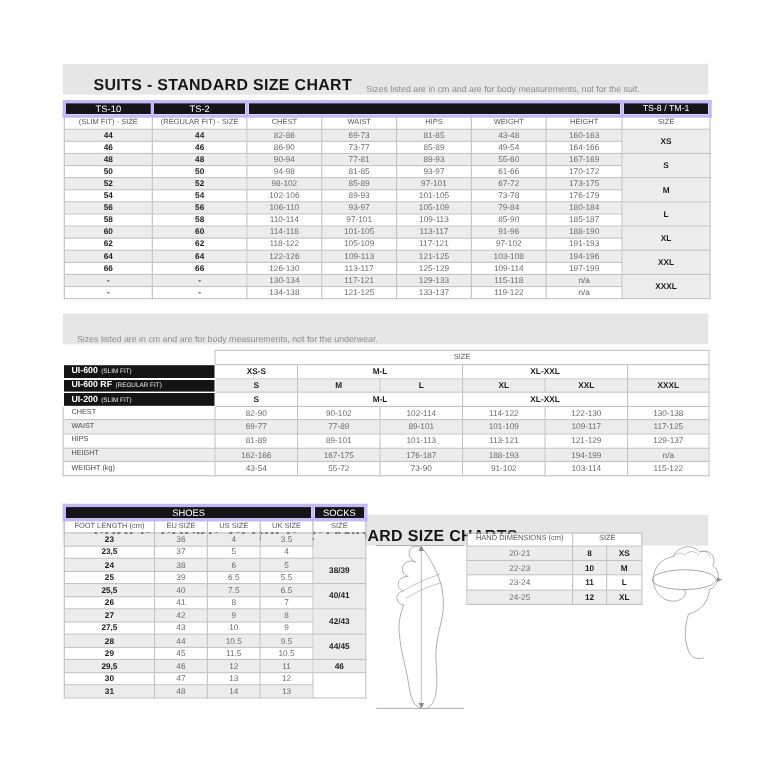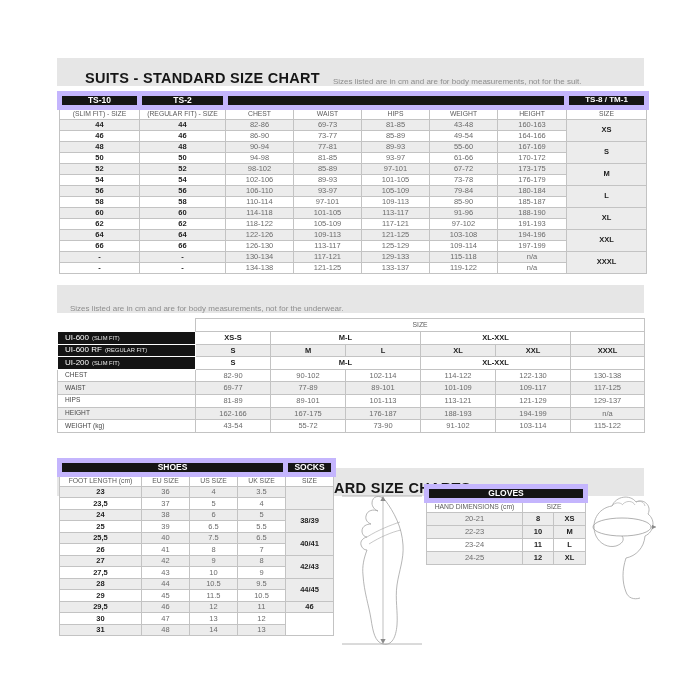--- a/index.html
+++ b/index.html
@@ -3,37 +3,37 @@
 <meta charset="utf-8">
 <style>
   *{margin:0;padding:0;box-sizing:border-box}
   html,body{width:700px;height:700px;background:#fff;font-family:"Liberation Sans",sans-serif;position:relative;overflow:hidden}
   .secbar{position:absolute;left:57px;width:587px;height:28px;background:#e6e6e6;display:flex;align-items:flex-end}
   .secbar .title{font-size:14.5px;font-weight:bold;color:#161616;margin-left:28px;letter-spacing:.3px;white-space:nowrap}
   .secbar .subtitle{font-size:8px;color:#8d8d8d;margin-left:13px;padding-top:2px;white-space:nowrap}
   .wrap{position:absolute}
   table{border-collapse:collapse;table-layout:fixed;width:100%}
   th,td{border:1px solid #c3c3c3;font-size:7.5px;font-weight:normal;text-align:center;vertical-align:middle;padding:0;line-height:1;overflow:hidden;white-space:nowrap;color:#6b6b6b;height:11px;background:#fff}
-  .bk{background:#151515!important;color:#fff!important;font-weight:bold;font-size:8.5px;height:13px;border:5px solid #c4b5fd}
+  .bk{background:#151515!important;color:#fff!important;font-weight:normal;font-size:8.5px;height:13px;border:3px solid #c4b5fd}
   .bk+.bk{border-left:1px solid #fff}
   .sub{color:#5a5a5a;font-size:6.8px;height:12px}
   td.b,th.b{color:#1d1d1d;font-weight:bold}
   tr.shade td{background:#ececec}
   tr.shade th.mlab{background:#ececec}
   td.group{background:#fff}
   td.group.gshade{background:#ececec}
   td.sock{background:#fff}
   td.sock.gshade{background:#ececec}
   #suits td{height:11px}
   #uw th,#uw td{height:12.6px}
   #shoes td{height:11.5px}
   #gloves td{height:13.2px}
   th.noborder{border-top:hidden;border-left:hidden;border-bottom:hidden;background:transparent}
   th.uw-label{background:#141414;border:1px solid #fff;text-align:left;padding-left:7px}
-  .lab-main{font-weight:normal;font-size:8px;color:#fff}
+  .lab-main{font-weight:bold;font-size:8px;color:#fff}
   .lab-fit{font-size:5.8px;color:#e9e9e9;margin-left:3px}
   th.mlab{text-align:left;padding-left:7px;font-size:6.6px;color:#474747;font-weight:normal}
   svg{display:block}
 </style>
 </head>
 <body>
 
 <div class="secbar" style="top:58px">
   <span class="title">SUITS - STANDARD SIZE CHART</span>
   <span class="subtitle">Sizes listed are in cm and are for body measurements, not for the suit.</span>
@@ -434,23 +434,20 @@
 
 <div class="wrap" style="top:484px;left:424px;width:159px">
   <table id="gloves">
     <colgroup>
       <col style="width:96px">
         <col style="width:31px">
         <col style="width:32px">
     </colgroup>
     <thead>
       <tr>
-        <th class="bk" colspan="3">GLOVES</th>
-      </tr>
-      <tr>
         <th class="sub">HAND DIMENSIONS (cm)</th>
         <th class="sub" colspan="2">SIZE</th>
       </tr>
     </thead>
     <tbody id="gloves-body">
         <tr class="shade">
           <td>20-21</td>
           <td class="b">8</td>
           <td class="b">XS</td>
         </tr>

